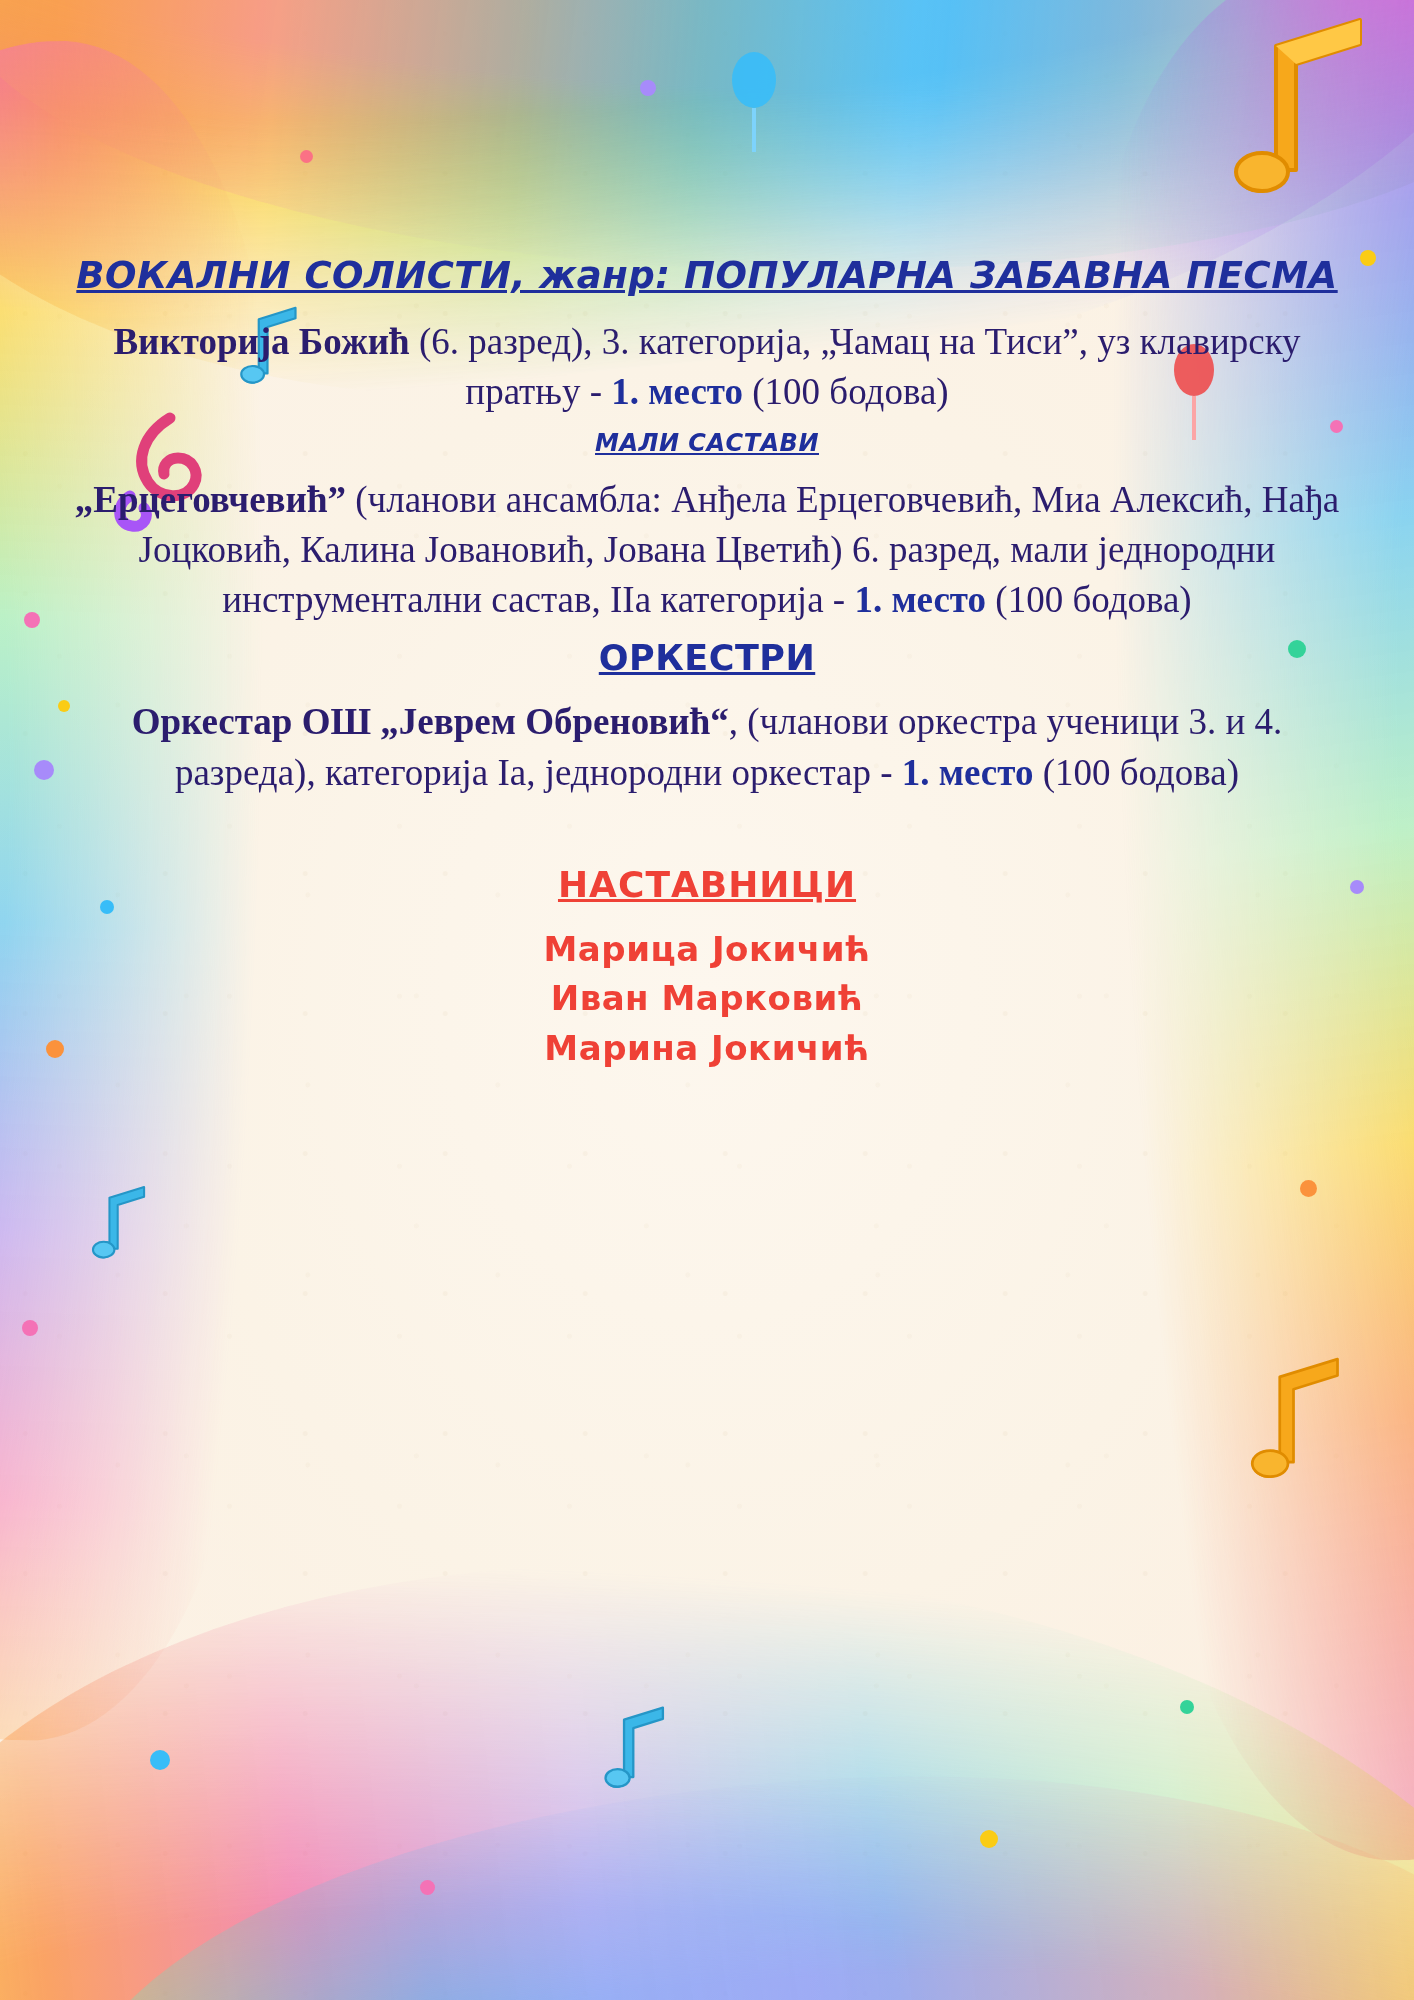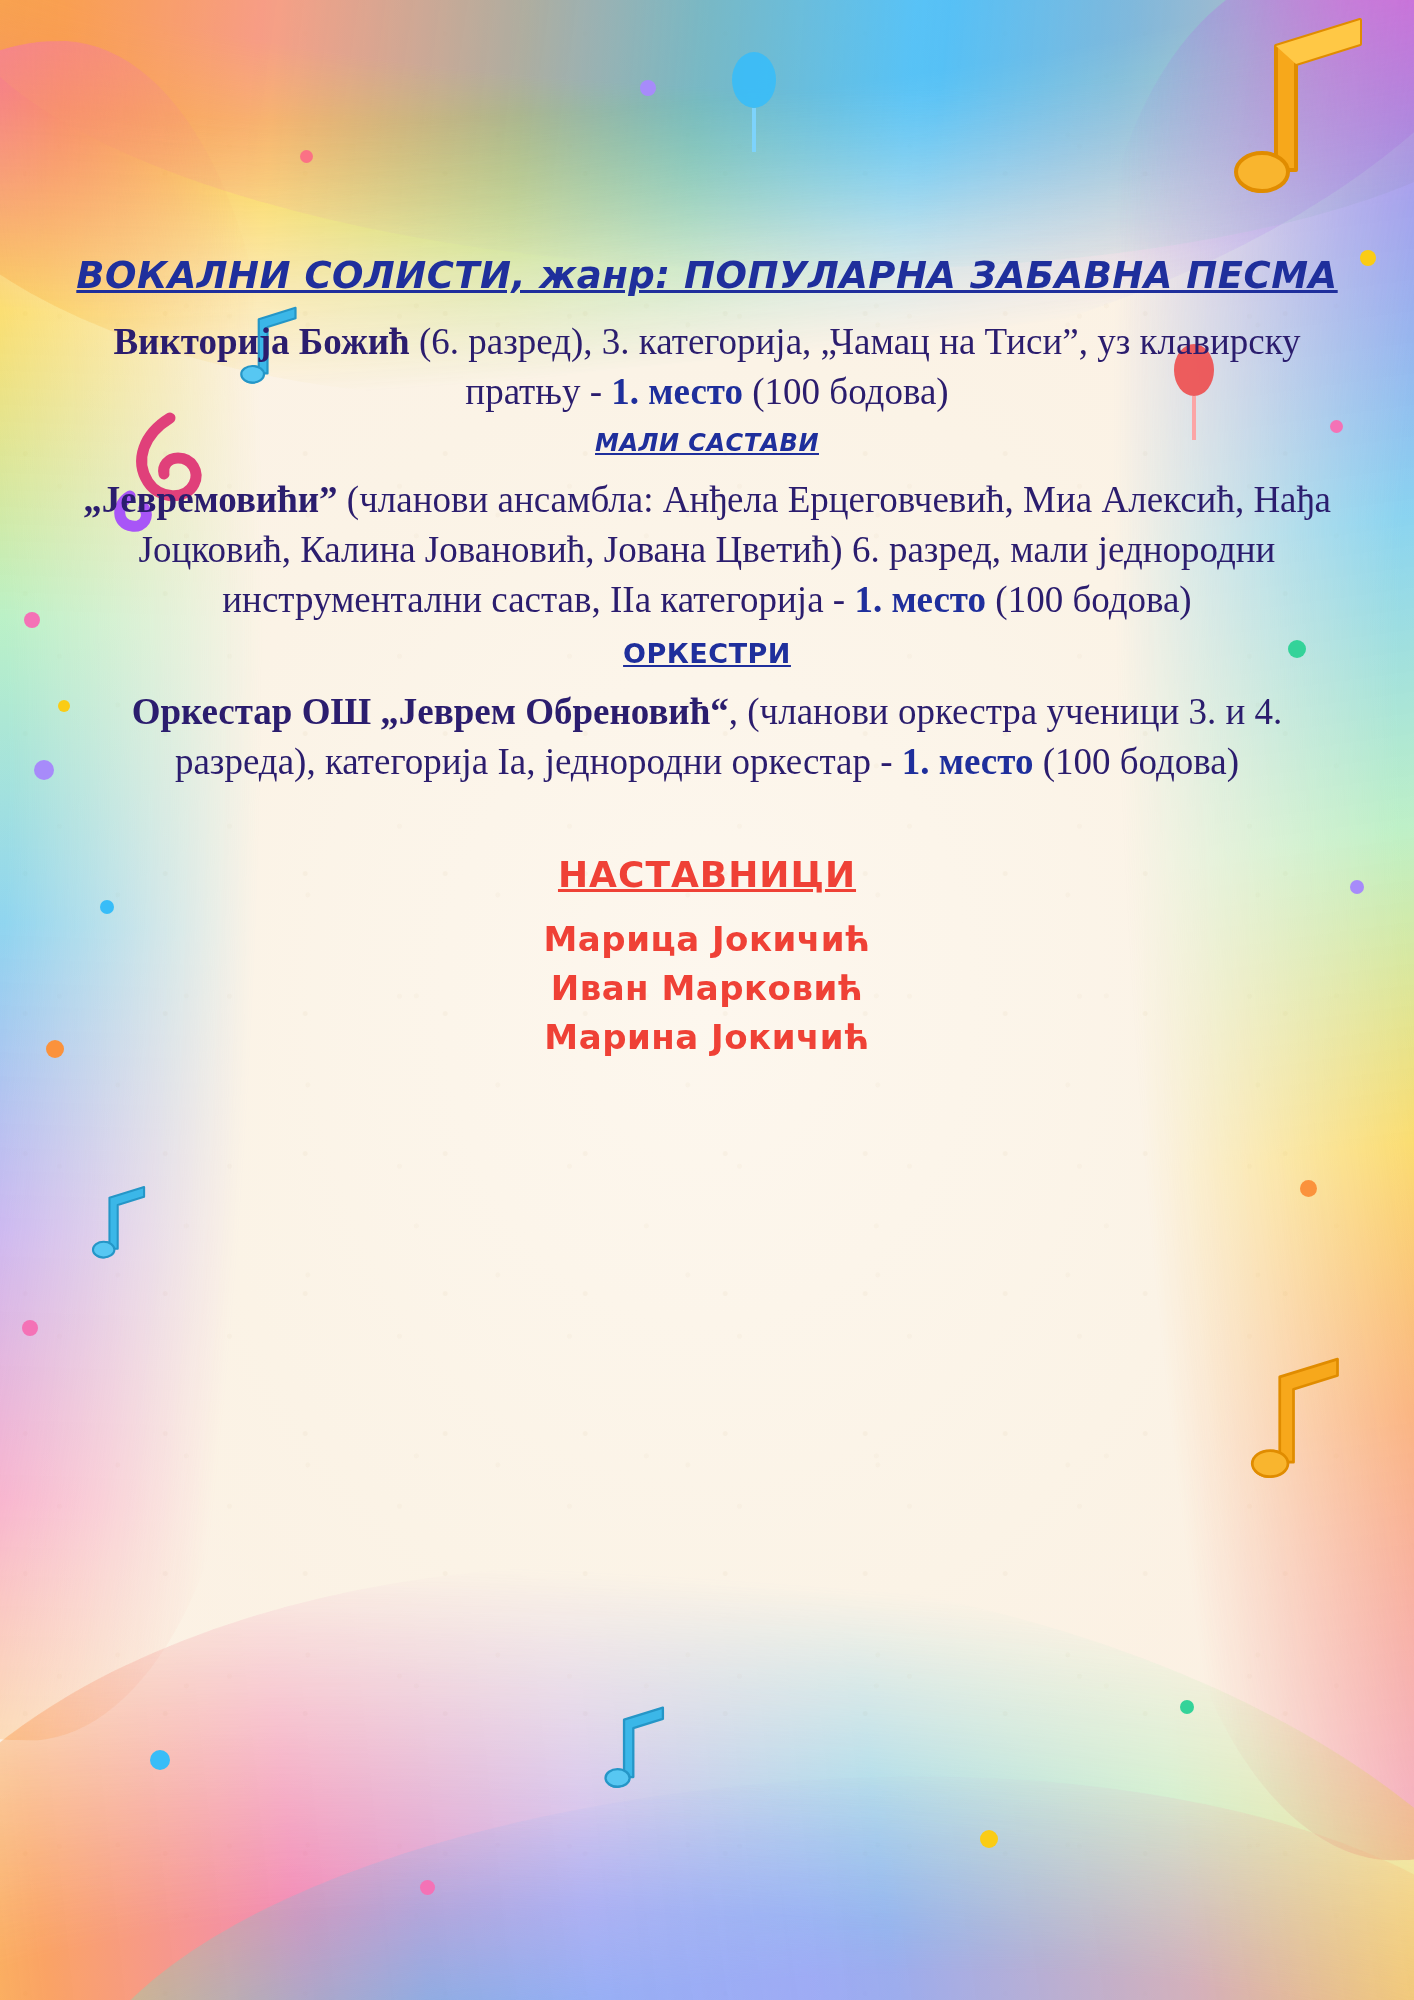--- a/index.html
+++ b/index.html
@@ -201,21 +201,21 @@
     font-size: 24px;
     line-height: 1.3;
     letter-spacing: 0.5px;
     margin: 6px 0 12px 0;
   }
   .heading-plain {
     font-family: "DejaVu Sans", sans-serif;
     font-weight: bold;
     color: #1f2f9c;
     text-decoration: underline;
-    font-size: 27px;
+    font-size: 35px;
     line-height: 1.3;
     letter-spacing: 0.5px;
     margin: 10px 0 10px 0;
   }
 
   .entry {
     font-family: "Liberation Serif", serif;
     color: #2b1d6e;
     font-size: 37px;
     line-height: 1.36;
@@ -331,21 +331,21 @@
 
     <div class="heading">ВОКАЛНИ СОЛИСТИ, жанр: ПОПУЛАРНА ЗАБАВНА ПЕСМА</div>
 
     <div class="entry">
       <b>Викторија Божић</b><span> (6. разред), 3. категорија, „Чамац на Тиси”, уз клавирску пратњу - </span><span class="place">1. место</span><span> (100 бодова)</span>
     </div>
 
     <div class="heading-sub">МАЛИ САСТАВИ</div>
 
     <div class="entry">
-      <b>„Јевремовићи”</b><span> (чланови ансамбла: Анђела Ерцеговчевић, Миа Алексић, Нађа Јоцковић, Калина Јовановић, Јована Цветић) 6. разред, мали једнородни инструментални састав, IIa категорија - </span><span class="place">1. место</span><span> (100 бодова)</span>
+      <b>„Ерцеговчевић”</b><span> (чланови ансамбла: Анђела Ерцеговчевић, Миа Алексић, Нађа Јоцковић, Калина Јовановић, Јована Цветић) 6. разред, мали једнородни инструментални састав, IIa категорија - </span><span class="place">1. место</span><span> (100 бодова)</span>
     </div>
 
     <div class="heading-plain">ОРКЕСТРИ</div>
 
     <div class="entry">
       <b>Оркестар ОШ „Јеврем Обреновић“</b><span>, (чланови оркестра ученици 3. и 4. разреда), категорија Ia, једнородни оркестар - </span><span class="place">1. место</span><span> (100 бодова)</span>
     </div>
 
     <div class="teachers-title">НАСТАВНИЦИ</div>
 

